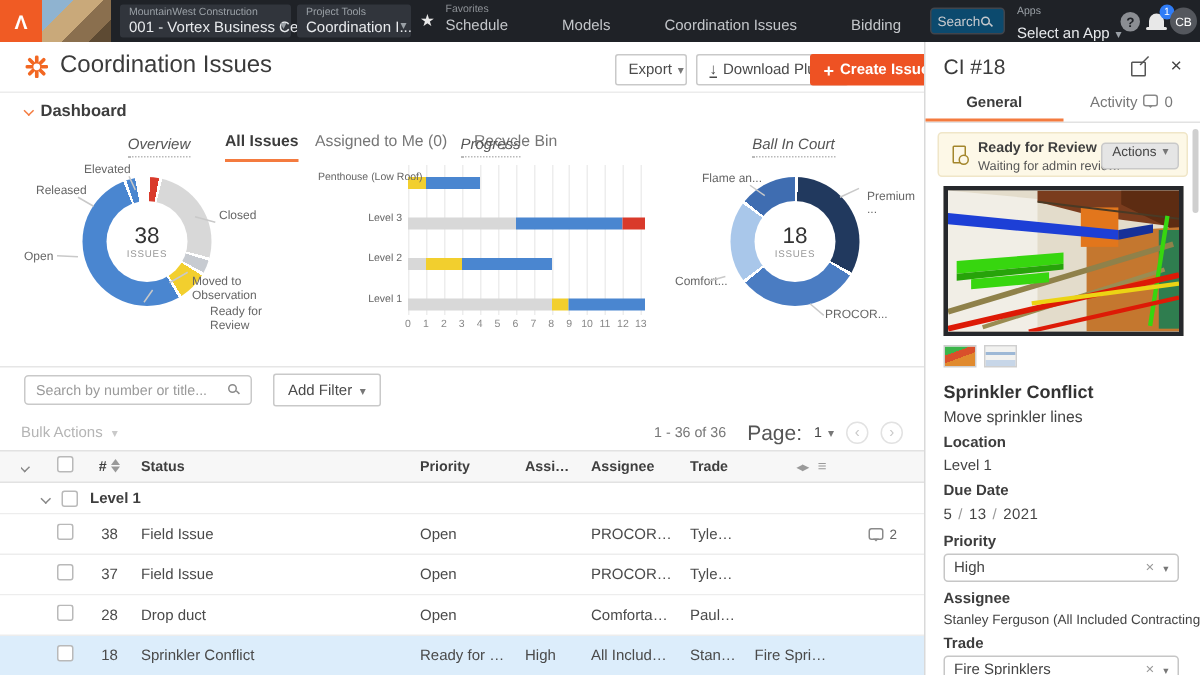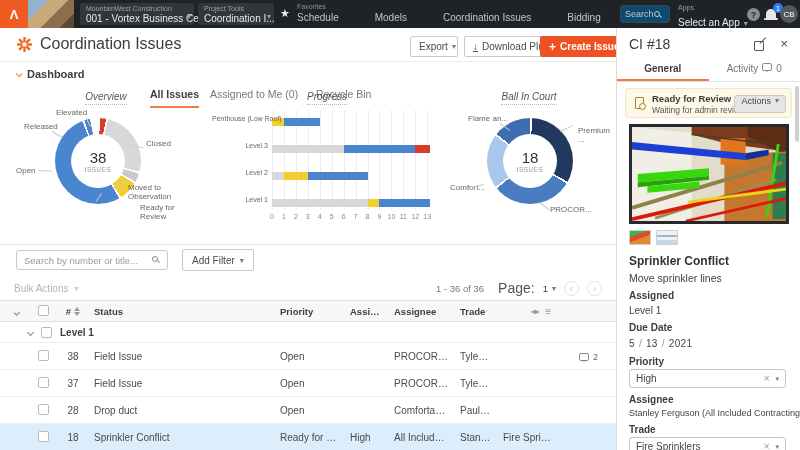--- a/index.html
+++ b/index.html
@@ -486,21 +486,21 @@
         <line x1="56" y1="100" x2="160" y2="76" stroke="#dd1a06" stroke-width="3"></line>
         <line x1="58" y1="80" x2="160" y2="66" stroke="#ecd414" stroke-width="3"></line>
       </svg>
     </div>
     <div class="thumbs">
       <div class="thumb t1"></div>
       <div class="thumb t2"></div>
     </div>
     <div class="p-h1">Sprinkler Conflict</div>
     <div class="p-desc">Move sprinkler lines</div>
-    <div class="p-lab lab-loc">Assigned</div>
+    <div class="p-lab lab-loc">Location</div>
     <div class="p-val val-loc">Level 1</div>
     <div class="p-lab lab-due">Due Date</div>
     <div class="p-val val-due">
       <span>5</span><span class="sl">/</span><span>13</span><span class="sl">/</span><span>2021</span>
     </div>
     <div class="p-lab lab-pri">Priority</div>
     <div class="ddl ddl-pri">
       <span class="fill">High</span>
       <span class="x">×</span>
         <span class="caret-d">▾</span>

